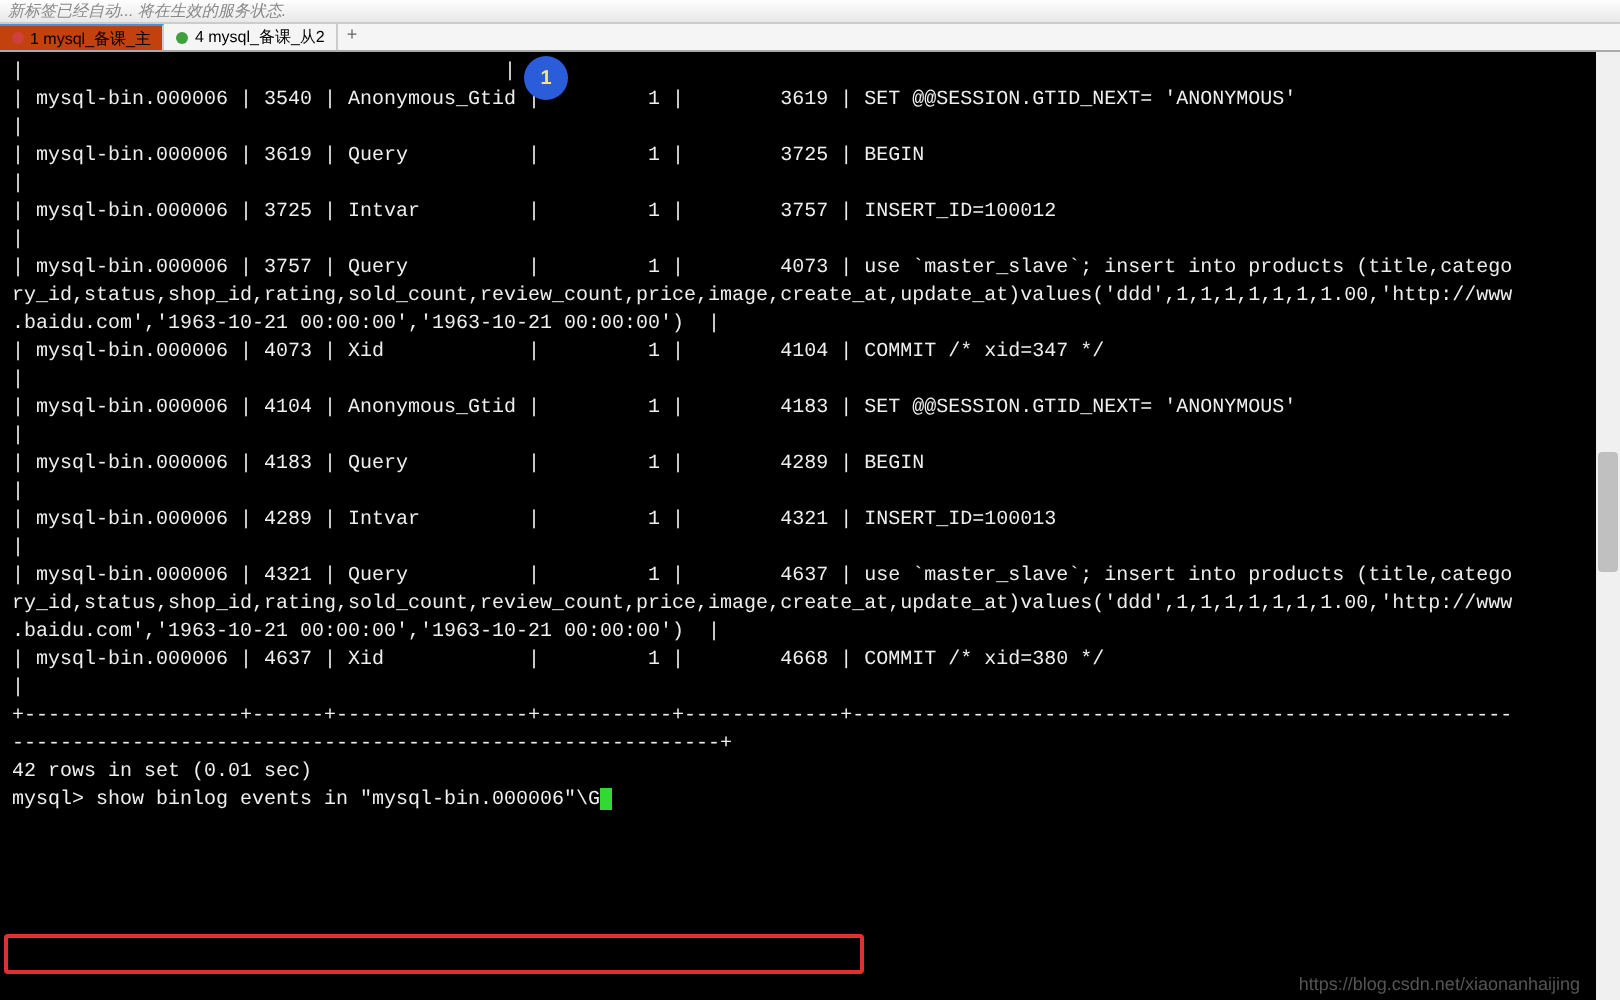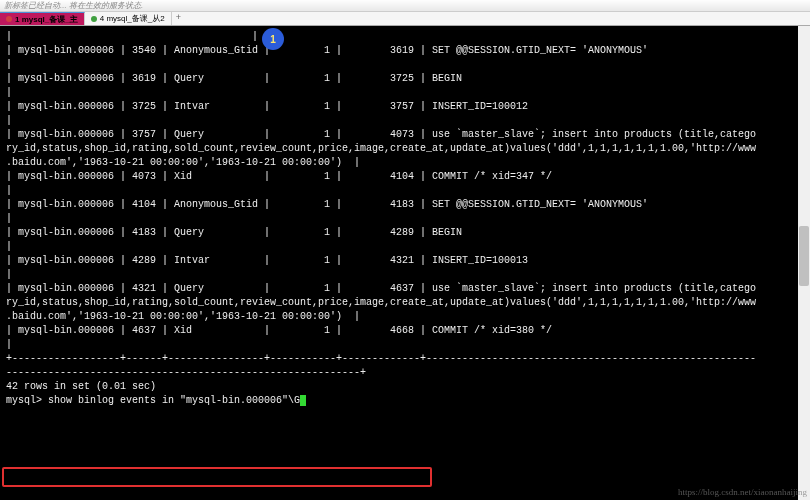--- a/index.html
+++ b/index.html
@@ -1,30 +1,30 @@
 <!DOCTYPE html>
 <html><head>
 <meta charset="utf-8">
 <style>
   * { margin: 0; padding: 0; box-sizing: border-box; }
   body { background: #e8e8e8; font-family: "Microsoft YaHei", sans-serif; width: 810px; height: 500px; overflow: hidden; position: relative; }
   .title-bar { height: 12px; background: linear-gradient(#fefefe, #e8e8e8); border-bottom: 1px solid #ccc; font-size: 8px; color: #888; padding-left: 4px; line-height: 12px; font-style: italic; }
   .tab-strip { height: 14px; background: #f5f5f5; display: flex; border-bottom: 1px solid #aaa; }
   .tab { font-size: 8px; padding: 1px 6px; border-right: 1px solid #ccc; display: flex; align-items: center; gap: 3px; cursor: pointer; white-space: nowrap; }
-  .tab.active { background: #be185d; border-top: 1px solid #4a90d9; font-weight: bold; }
+  .tab.active { background: #c2410c; border-top: 1px solid #4a90d9; }
   .tab .dot { width: 6px; height: 6px; border-radius: 50%; display: inline-block; }
   .dot.red { background: #d04040; }
   .dot.green { background: #40a040; }
   .tab-add { font-size: 9px; padding: 0 4px; color: #666; cursor: pointer; }
   .terminal { position: absolute; top: 26px; left: 0; right: 0; bottom: 0; background: #000; color: #eee; font-family: "Consolas", "Courier New", monospace; font-size: 10px; line-height: 14px; padding: 4px 6px; overflow: hidden; white-space: pre; }
   .row { white-space: pre; }
   .highlight-circle { position: absolute; top: 28px; left: 262px; width: 22px; height: 22px; border-radius: 50%; background: #2b5cd9; z-index: 5; display: flex; align-items: center; justify-content: center; color: #ffe86b; font-size: 10px; font-weight: bold; }
   .red-box { position: absolute; border: 2px solid #e03030; border-radius: 2px; top: 467px; left: 2px; width: 430px; height: 20px; z-index: 6; pointer-events: none; }
   .cursor { display: inline-block; width: 6px; height: 11px; background: #33d933; vertical-align: middle; }
-  .watermark { position: absolute; right: 3px; bottom: 3px; font-size: 9px; color: rgba(120,120,120,0.7); font-family: Liberation Serif, serif; }
+  .watermark { position: absolute; right: 20px; bottom: 3px; font-size: 9px; color: rgba(120,120,120,0.7); font-family: Liberation Sans, sans-serif; }
   .scrollbar { position: absolute; right: 0; top: 26px; bottom: 0; width: 12px; background: #f0f0f0; }
   .scrollbar-thumb { position: absolute; left: 1px; right: 1px; top: 200px; height: 60px; background: #c0c0c0; border-radius: 2px; }
 </style>
 </head>
 <body>
 
 <div class="title-bar">
   <span>新标签已经自动... 将在生效的服务状态.</span>
 </div>
 

